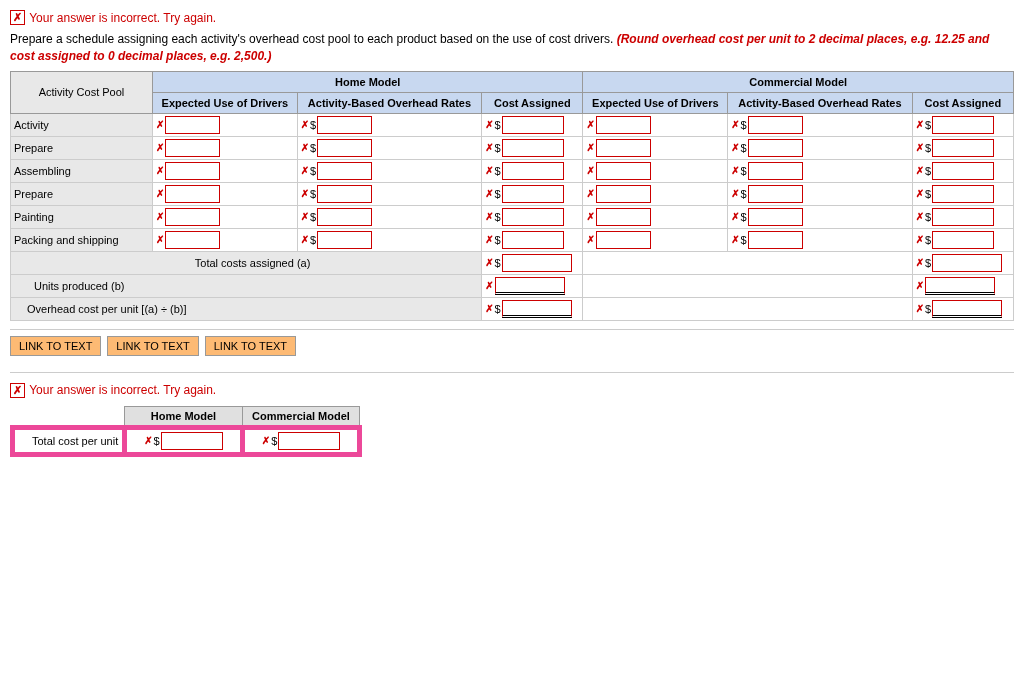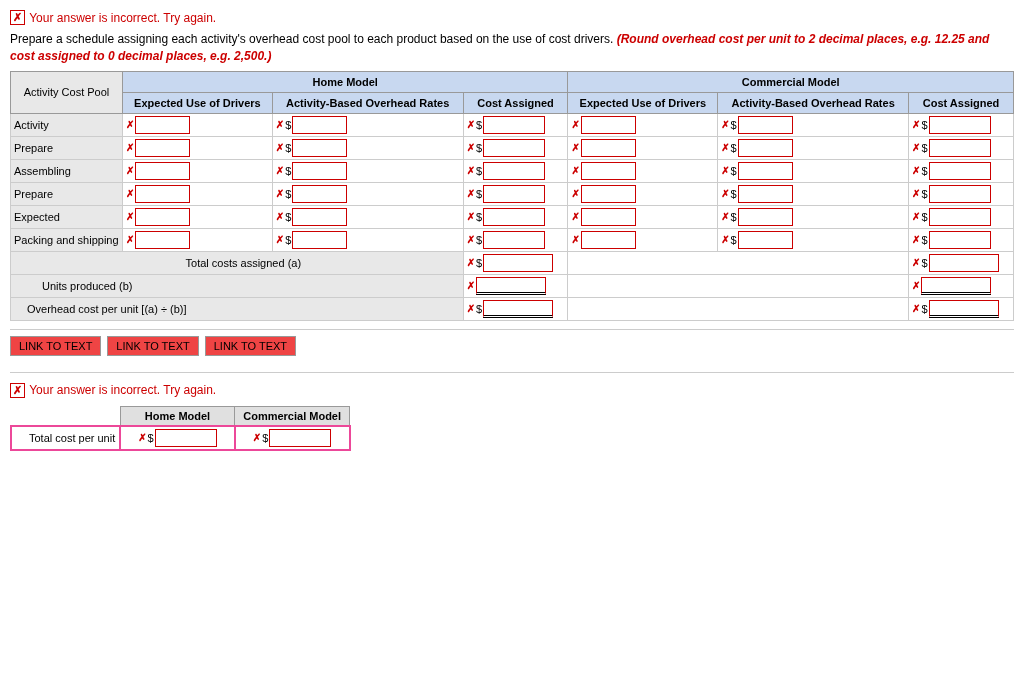--- a/index.html
+++ b/index.html
@@ -6,21 +6,21 @@
     body { font-family: Arial, sans-serif; font-size: 12px; background: #fff; color: #000; padding: 10px; }
 
     .error-msg { color: #cc0000; font-size: 12px; margin-bottom: 6px; display: flex; align-items: center; gap: 4px; }
     .error-icon { color: #cc0000; font-weight: bold; border: 1px solid #cc0000; padding: 0 2px; font-size: 11px; }
     .instructions { font-size: 12px; margin-bottom: 6px; line-height: 1.4; }
     .instructions b i { color: #cc0000; }
 
     .main-table { width: 100%; border-collapse: collapse; margin-bottom: 8px; font-size: 11px; }
     .main-table th { background: #c8d8f0; text-align: center; padding: 4px 3px; border: 1px solid #999; font-size: 11px; font-weight: bold; }
     .main-table td { padding: 2px 3px; border: 1px solid #ccc; vertical-align: middle; }
-    .main-table .col-activity { background: #e8e8e8; font-weight: normal; width: 112px; }
+    .main-table .col-activity { background: #e8e8e8; font-weight: normal; width: 142px; }
 
     .header-home { background: #c8d8f0; }
     .header-commercial { background: #c8d8f0; }
     .section-header { text-align: center; font-weight: bold; border-bottom: 1px solid #999; }
     .x-btn { color: #cc0000; font-size: 10px; font-weight: bold; cursor: pointer; flex-shrink: 0; }
     input[type="text"] {
       border: 1px solid #cc0000;
       padding: 1px 2px;
       font-size: 11px;
       color: #333;
@@ -28,29 +28,29 @@
       outline: none;
     }
     .input-sm { width: 55px; height: 18px; }
     .input-md { width: 62px; height: 18px; }
     .input-lg { width: 70px; height: 18px; }
     .dollar { color: #000; font-size: 11px; }
 
     .cell-with-input { display: flex; align-items: center; gap: 1px; flex-wrap: nowrap; }
 
     .link-area { display: flex; gap: 6px; align-items: center; padding: 6px 0; border-top: 1px solid #ccc; margin-top: 4px; }
-    .link-btn { border: 1px solid #999; background: #ef4444; padding: 3px 8px; font-size: 11px; cursor: pointer; color: #000; }
+    .link-btn { border: 1px solid #999; background: #fdba74; padding: 3px 8px; font-size: 11px; cursor: pointer; color: #000; }
     .video-btn { border: 1px solid #999; background: #f0f0f0; padding: 3px 8px; font-size: 11px; cursor: pointer; margin-left: auto; }
 
     .divider { border: none; border-top: 1px solid #ccc; margin: 10px 0; }
 
     .section2 { margin-top: 10px; }
     .small-table { border-collapse: collapse; font-size: 11px; }
     .small-table th { background: #e0e0e0; padding: 3px 8px; border: 1px solid #999; font-weight: bold; text-align: center; }
-    .small-table td { padding: 2px 17px; border: 2px solid #ec4899; vertical-align: middle; }
+    .small-table td { padding: 2px 17px; border: 5px solid #ec4899; vertical-align: middle; }
     .small-table .row-label { font-size: 11px; padding-right: 4px; }
   </style>
 </head>
 <body>
 
 <div class="error-msg">
   <span class="error-icon">✗</span>
   <span>Your answer is incorrect.  Try again.</span>
 </div>
 
@@ -241,21 +241,21 @@
         </td>
         <td>
           <div class="cell-with-input">
         <span class="x-btn">✗</span>
         <span class="dollar">$</span>
         <input type="text" class="input-md" style="">
       </div>
         </td>
       </tr>
       <tr>
-        <td class="col-activity">Expected</td>
+        <td class="col-activity">Painting</td>
         <td>
           <div class="cell-with-input">
         <span class="x-btn">✗</span>
         <input type="text" class="input-sm" style="">
       </div>
         </td>
         <td>
           <div class="cell-with-input">
         <span class="x-btn">✗</span>
         <span class="dollar">$</span>
@@ -347,21 +347,21 @@
       <td colspan="2"></td>
       <td>
         <div class="cell-with-input">
           <span class="x-btn">✗</span>
           <span class="dollar">$</span>
           <input type="text" class="input-lg" style="">
         </div>
       </td>
     </tr>
     <tr>
-      <td class="col-activity" colspan="3" style="text-align:left; padding-left:31px;">Units produced (b)</td>
+      <td class="col-activity" colspan="3" style="text-align:left; padding-left:23px;">Units produced (b)</td>
       <td>
         <div class="cell-with-input">
           <span class="x-btn">✗</span>
           <input type="text" class="input-lg" style="border-bottom: 3px double rgb(0, 0, 0);">
         </div>
       </td>
       <td colspan="2"></td>
       <td>
         <div class="cell-with-input">
           <span class="x-btn">✗</span>

